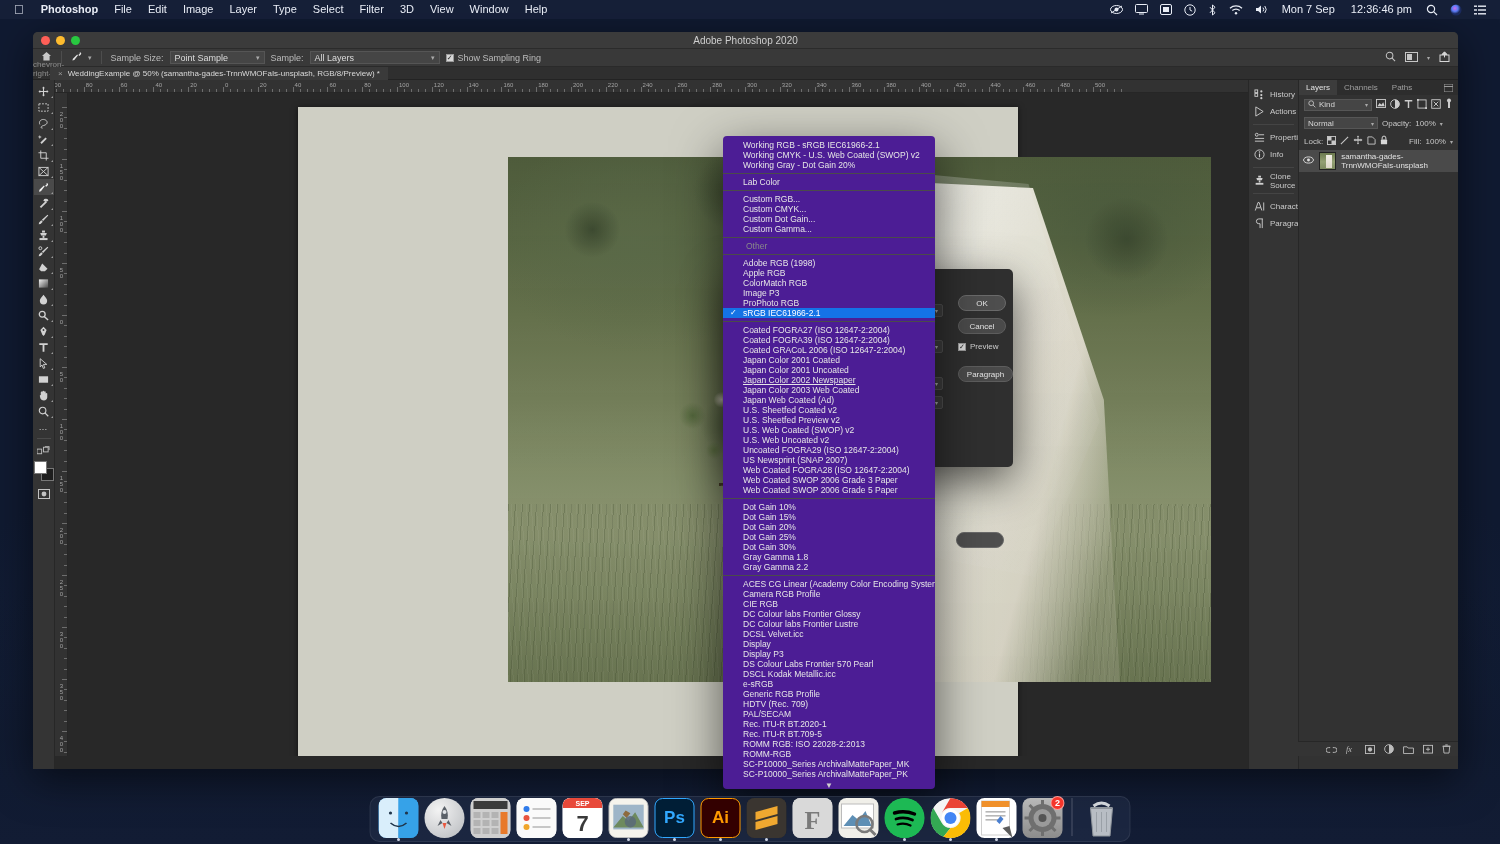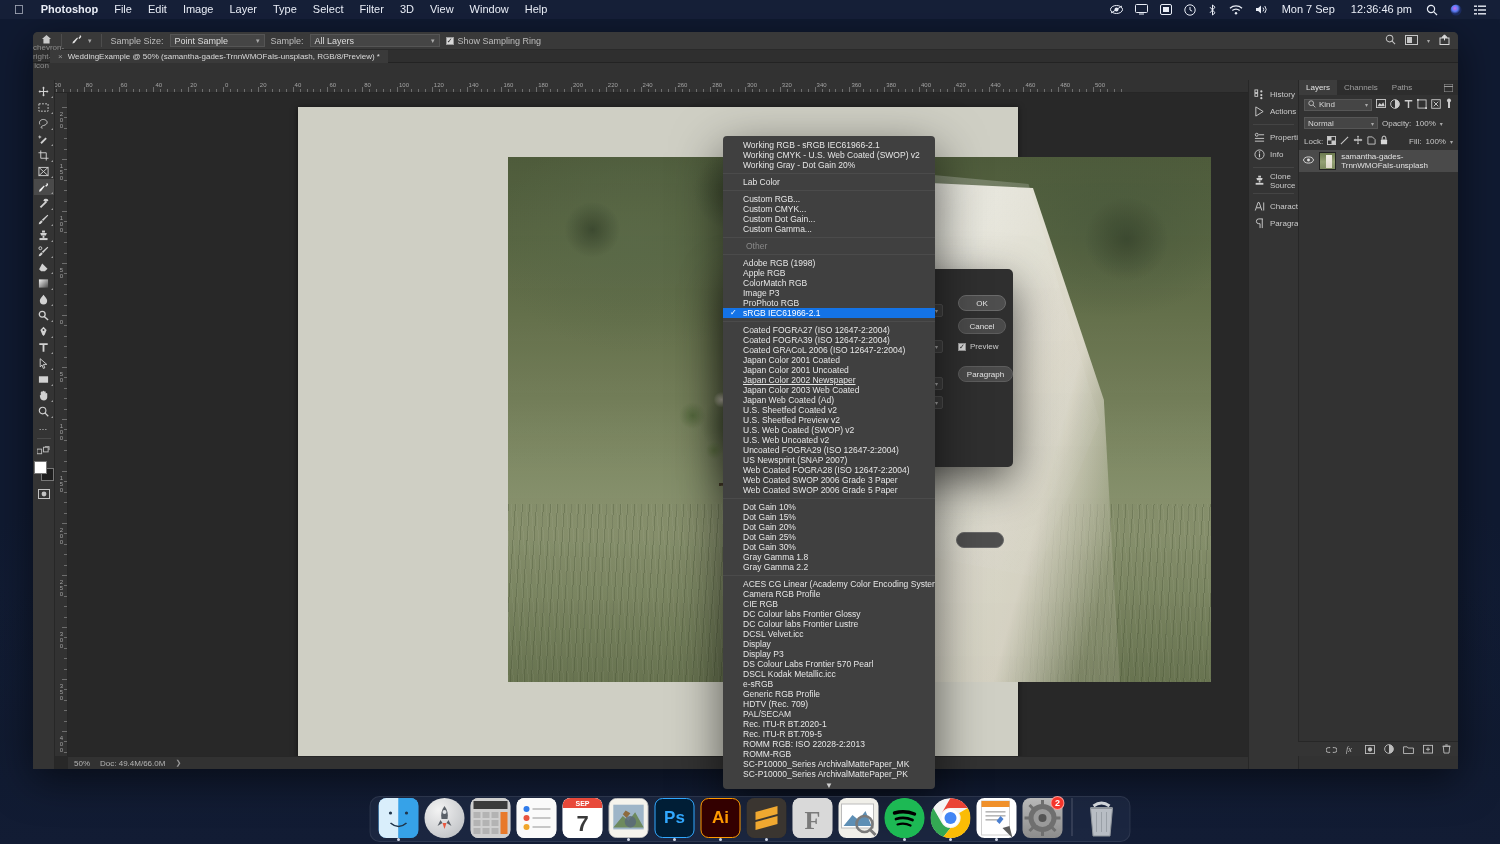--- a/index.html
+++ b/index.html
@@ -243,21 +243,21 @@
                font-size:8px; color:#d6d6d6; }
   .dlg-field .car { margin-left:auto; font-size:6px; color:#a5a5a5; }
   .dlg-btn { position:absolute; height:16px; border-radius:8px; background:#4a4a4a;
              border:1px solid #5d5d5d; display:flex; align-items:center; justify-content:center;
              font-size:8px; color:#e4e4e4; }
   .dlg-btn.primary { background:#4e4e4e; border-color:#6a6a6a; }
   .dlg-chk { position:absolute; display:flex; align-items:center; gap:4px; font-size:8px; color:#cdcdcd;}
   
   #profile-menu {
     position:absolute; left:723px; top:136px; width:212px; height:653px;
-    background:#404040; border-radius:4px;
+    background:#4c1d95; border-radius:4px;
     box-shadow: 0 16px 50px rgba(0,0,0,.6);
     z-index:40; overflow:hidden;
     font-size:8.5px; color:#e6e6e6;
   }
   .pm-item { height:10px; display:flex; align-items:center; padding:0 6px 0 20px;
              white-space:nowrap; line-height:10px;}
   .pm-item.disabled { color:#8a8a8a; }
   .pm-item.selected { background:#1473e6; color:#fff; }
   .pm-item .tick { position:absolute; left:7px; font-size:8px; }
   .pm-sep { height:1px; background:#4b4b4b; margin:3px 0; }
@@ -378,20 +378,28 @@
           <rect x="4" y="4.3" width="8" height="1.4"></rect>
           <rect x="0" y="8.1" width="3" height="1.4"></rect>
           <rect x="4" y="8.1" width="8" height="1.4"></rect>
         </g>
       </svg>
   </span>
 </div>
 
 <div id="ps-window">
 
+  <div id="ps-titlebar">
+    <div class="traffic">
+      <div class="tl r"></div>
+      <div class="tl y"></div>
+      <div class="tl g"></div>
+    </div>
+    <div id="ps-title-text">Adobe Photoshop 2020</div>
+  </div>
 
   <div id="options-bar">
     <span>
       <svg width="11" height="11" viewBox="0 0 11 11">
           <path d="M5.5 1 L10 5 H8.6 V9.6 H2.4 V5 H1 Z" fill="#c9c9c9"></path>
         </svg>
     </span>
     <span class="ob-sep"></span>
     <span>
       <svg width="11" height="11" viewBox="0 0 11 11">
@@ -916,25 +924,20 @@
             <div class="veil"></div>
             <div class="hair"></div>
             <div class="skin"></div>
             <div class="arm"></div>
             <div class="bouquet"></div>
             <div class="stems"></div>
             <div class="overlay"></div>
           </div>
         </div>
       </div>
-      <div id="statusbar">
-        <span>50%</span>
-        <span>Doc: 49.4M/66.0M</span>
-        <span class="arrow">❯</span>
-      </div>
     </div>
 
     <div id="panel-icons">
       <div class="pi">
         <span>
             <svg width="11" height="11" viewBox="0 0 12 12">
               <rect x="1" y="1" width="3" height="3" fill="none" stroke="#cfcfcf"></rect>
               <rect x="1" y="5" width="3" height="3" fill="none" stroke="#cfcfcf"></rect>
               <circle cx="8" cy="2.6" r="1.2" fill="#cfcfcf"></circle>
               <circle cx="8" cy="6.6" r="1.2" fill="#cfcfcf"></circle>

